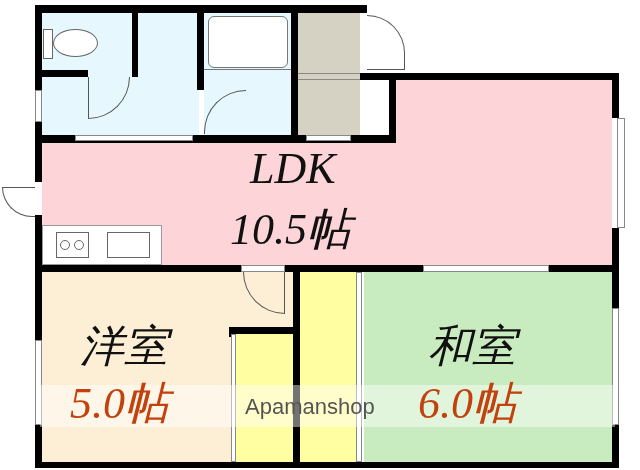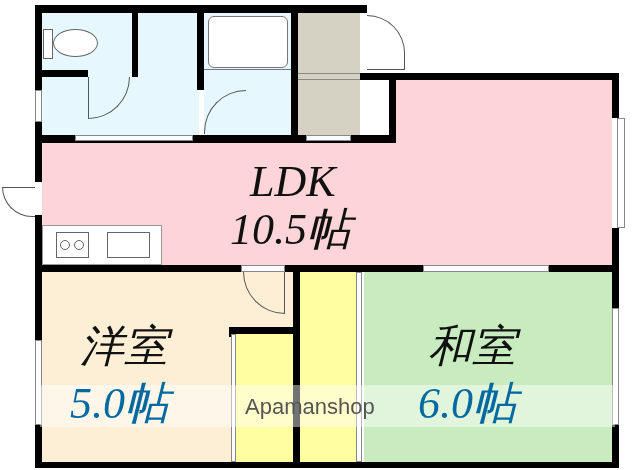--- a/index.html
+++ b/index.html
@@ -2,21 +2,21 @@
 <html><head>
 <meta charset="utf-8">
 <style>
   html,body{margin:0;padding:0;background:#fff;}
   body{width:640px;height:470px;position:relative;overflow:hidden;font-family:"Liberation Serif","DejaVu Serif",serif;}
   .abs{position:absolute;box-sizing:border-box;}
   .wall{position:absolute;background:#000;}
   .room{position:absolute;}
   .label{position:absolute;font-style:italic;color:#111;white-space:nowrap;line-height:1;}
   .label.big{font-size:44px;}
-  .gray{color:#0369a1;font-family:Liberation Serif, serif;}
+  .gray{color:#c2410c;font-family:Liberation Serif, serif;}
   .win{position:absolute;background:#fff;border:1px solid #888;box-sizing:border-box;}
   .door-arc{position:absolute;border:1px solid #555;box-sizing:border-box;}
   .watermark-band{position:absolute;left:40px;top:385px;width:575px;height:42px;background:rgba(255,255,255,0.45);}
   .watermark{position:absolute;left:245px;top:394px;font-family:"Liberation Sans","DejaVu Sans",sans-serif;font-size:22px;color:#555;}
 </style>
 </head>
 <body>
 
 <div class="room" style="left:42px;top:12px;width:95px;height:62px;background:#e6f8fe;"></div>
 <div class="room" style="left:42px;top:12px;width:157px;height:124px;background:#e6f8fe;"></div>
@@ -76,21 +76,21 @@
 <div class="win" style="left:617px;top:118px;width:8px;height:110px;"></div>
 <div class="win" style="left:231px;top:334px;width:5px;height:128px;"></div>
 <div class="win" style="left:356px;top:272px;width:6px;height:190px;"></div>
 
 <div class="door-arc" style="left:88px;top:77px;width:42px;height:42px;border-left:1px solid #555;border-top:none;border-right:1px solid #555;border-bottom:1px solid #555;border-radius:0 0 42px 0;background:transparent;"></div>
 <div class="door-arc" style="left:204px;top:90px;width:42px;height:44px;border-right:none;border-bottom:none;border-radius:42px 0 0 0;background:transparent;border-color:#555;"></div>
 <div class="door-arc" style="left:367px;top:15px;width:38px;height:55px;border-left:none;border-bottom:1px solid #555;border-radius:0 50px 0 0;background:transparent;"></div>
 <div class="door-arc" style="left:2px;top:187px;width:33px;height:30px;border-right:none;border-top:1px solid #555;border-radius:0 0 0 33px;background:transparent;"></div>
 <div class="door-arc" style="left:243px;top:272px;width:42px;height:42px;border-top:none;border-left:1px solid #555;border-radius:0 0 0 42px;background:transparent;border-right:1px solid #555;"></div>
 
-<div class="label big" style="left:250px;top:160px;">LDK</div>
+<div class="label big" style="left:250px;top:147px;">LDK</div>
 <div class="label big" style="left:230px;top:208px;">10.5帖</div>
 <div class="label big" style="left:80px;top:325px;">洋室</div>
 <div class="label big" style="left:428px;top:325px;font-style:italic;">和室</div>
 
 <div class="watermark-band"></div>
 <div class="label big gray" style="left:70px;top:382px;">5.0帖</div>
 <div class="label big gray" style="left:418px;top:382px;">6.0帖</div>
 <div class="watermark">Apamanshop</div>
 
 </body></html>

